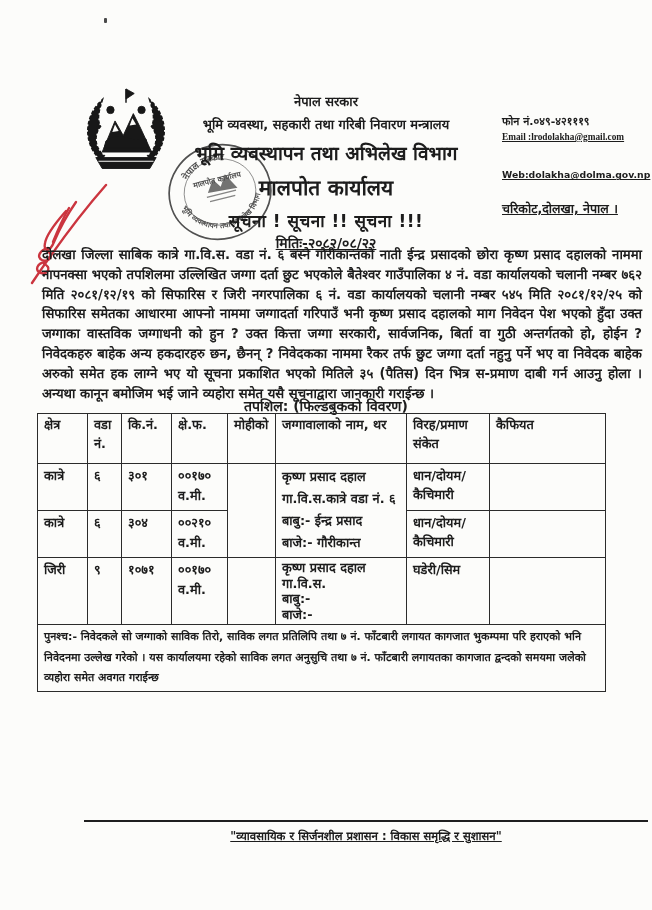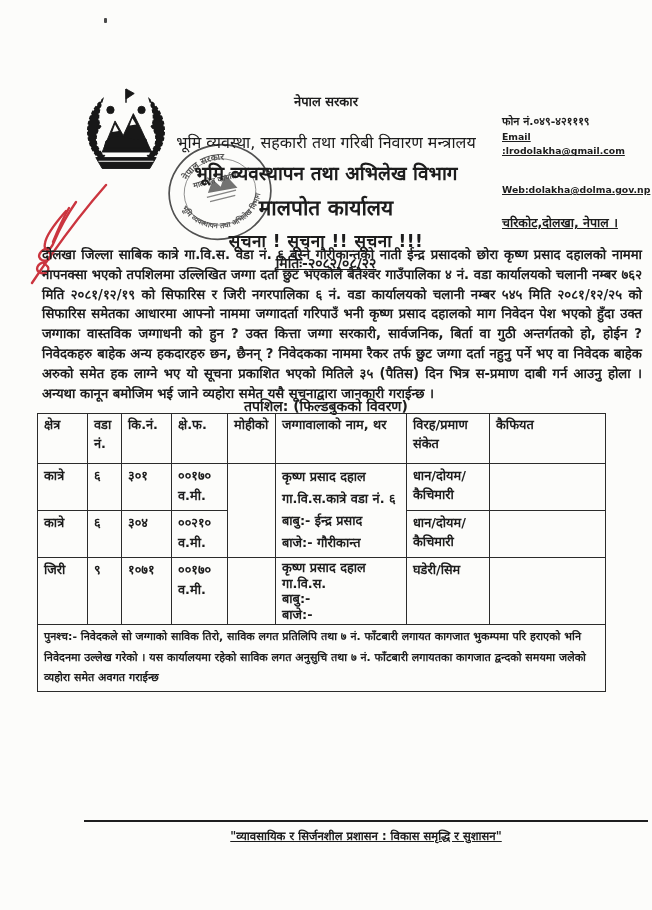--- a/index.html
+++ b/index.html
@@ -8,29 +8,29 @@
     width: 652px; height: 910px;
     margin: 0 auto;
     background: #fcfcfa;
     font-family: "DejaVu Sans", "Liberation Sans", sans-serif;
     color: #1c1c1c;
     overflow: hidden;
   }
   
   .letterhead { position:absolute; top:92px; left:0; width:100%; text-align:center; }
   .lh-govt      { font-size:13px;  font-weight:600; }
-  .lh-ministry  { font-size:16px; font-weight:400; margin-top:21px; }
+  .lh-ministry  { font-size:13px; font-weight:700; margin-top:5px; }
   .lh-dept      { font-size:19px;  font-weight:700; margin-top:7px; }
   .lh-office    { font-size:21px;  font-weight:700; margin-top:7px; }
   .lh-notice    { font-size:17px;  font-weight:700; margin-top:8px; letter-spacing:.5px; }
   .lh-date      { font-size:14px;  font-weight:700; margin-top:1px; text-decoration:underline; }
 
   .contact { position:absolute; top:113px; left:502px; width:148px; line-height:1.55; }
   .contact .phone   { font-size:11px; font-weight:700; }
-  .contact .email   { font-size:9.3px;  font-weight:700; text-decoration:underline; }
+  .contact .email   { font-size:9.3px;  font-weight:700; text-decoration:underline;font-family:Liberation Serif, serif; }
   .contact .web     { font-size:9.3px;  font-weight:700; text-decoration:underline;margin-top:24px; }
   .contact .address { font-size:12.5px; font-weight:700; text-decoration:underline; margin-top:16px; }
 
   
   .emblem  { position:absolute; top:88px;  left:80px;  width:92px;  height:86px; }
   .stamp   { position:absolute; top:138px; left:162px; width:116px; height:108px;
              transform:rotate(-14deg); opacity:.88; }
   .redmark { position:absolute; top:182px; left:12px;  width:102px; height:106px; }
   .speck   { position:absolute; top:18px; left:104px; width:3px; height:5px;
              background:#4a4a4a; border-radius:1px; }

